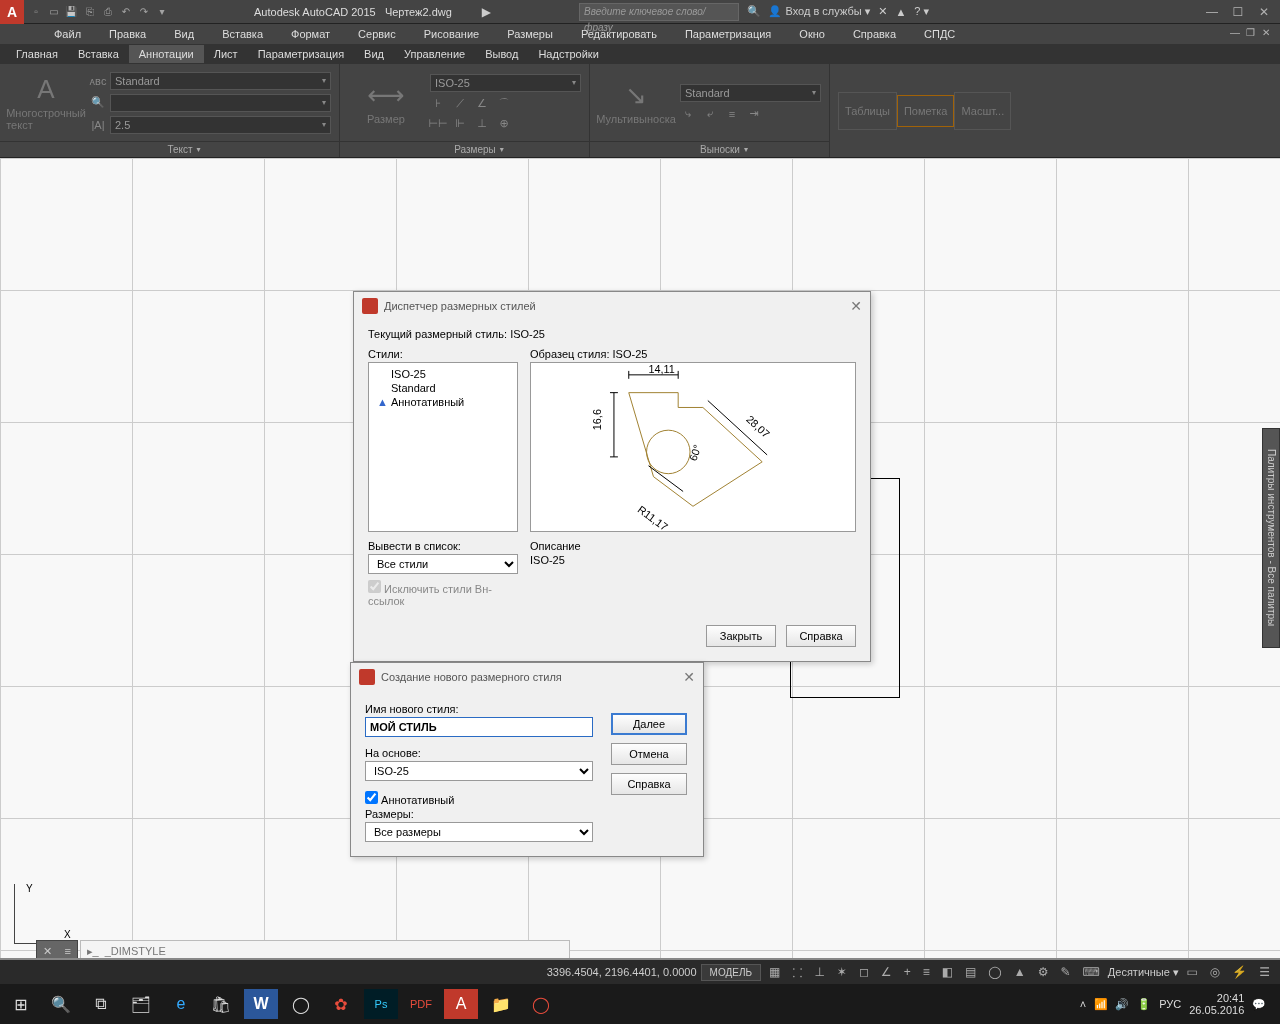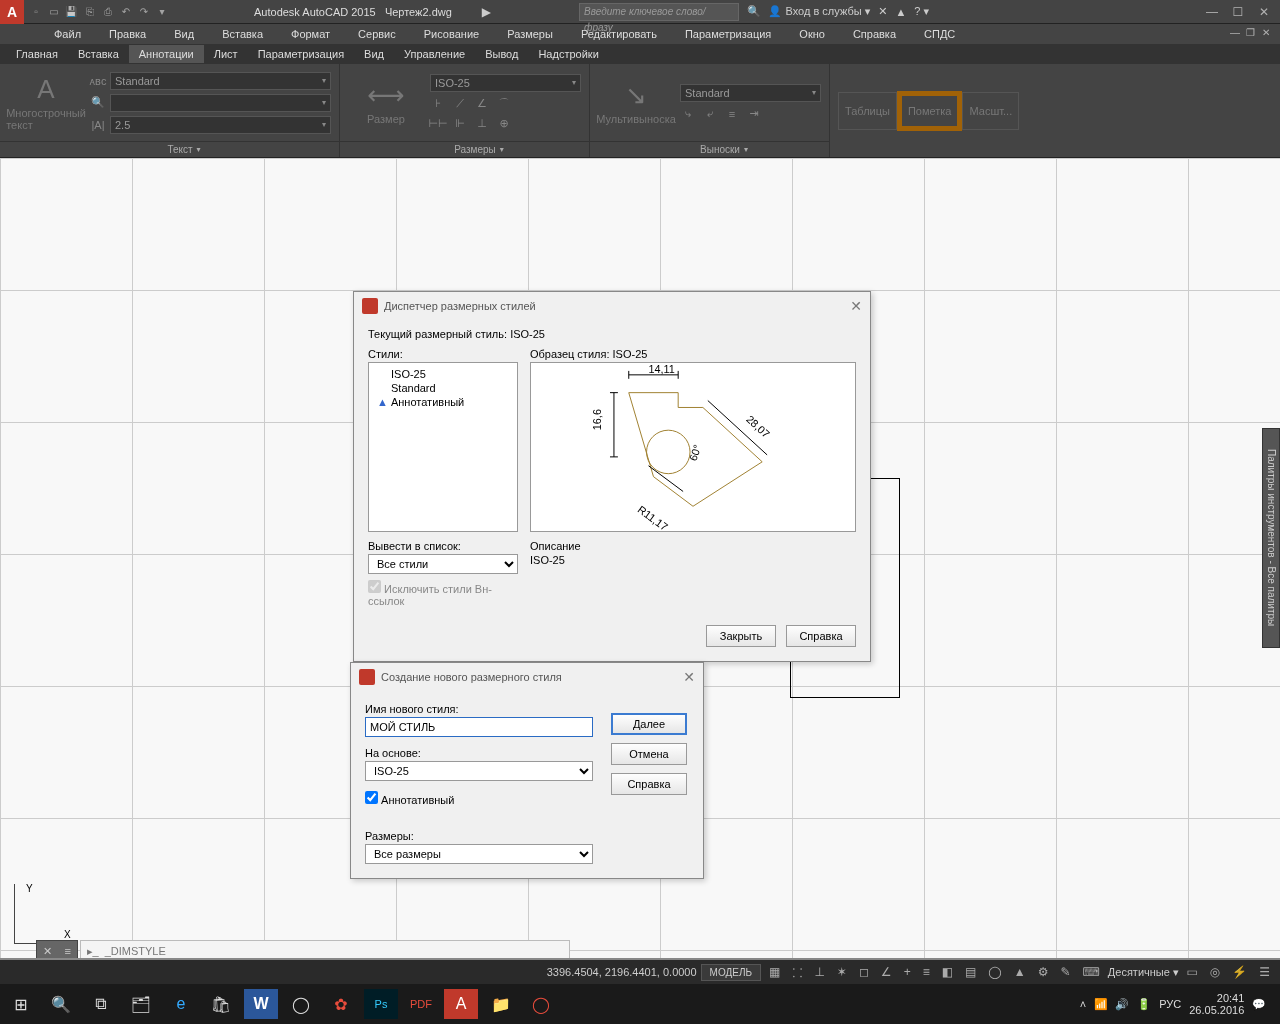--- a/index.html
+++ b/index.html
@@ -225,21 +225,21 @@
           <span class="smico">⇥</span>
         </div>
       </div>
     </div>
     <div class="lbl">Выноски</div>
   </div>
 
   <div class="panel" style="border:none">
     <div class="body" style="gap:0">
       <div style="border:1px solid #555;padding:12px 6px;color:#777">Таблицы</div>
-      <div style="border:5px solid #a16207;padding:9px 6px;color:#777">Пометка</div>
+      <div style="border:1px solid #a16207;padding:9px 6px;color:#777">Пометка</div>
       <div style="border:1px solid #555;padding:12px 6px;color:#777">Масшт...</div>
     </div>
   </div>
 </div>
 
 <div class="canvas">
   <div class="grid"></div>
   <div class="drawing">
     <div class="box"></div>
       <div class="line"></div>
@@ -308,25 +308,25 @@
 
 <div class="dlg" style="left:350px; top:662px; width:354px">
   <div class="dtit">
     <span class="dlogo"></span>
     <span>Создание нового размерного стиля</span>
     <span class="x">✕</span>
   </div>
   <div class="dbody" style="display:flex;gap:18px">
     <div style="flex:1">
       <label>Имя нового стиля:</label>
-      <input type="text" style="width: 100%; border: 1px solid rgb(42, 107, 196);" value="МОЙ СТИЛЬ">
+      <input type="text" style="width: 100%; border: 1px solid rgb(42, 107, 196); font-weight: bold;" value="МОЙ СТИЛЬ">
       <label style="margin-top:10px">На основе:</label>
       <select style="width:100%"><option>ISO-25</option></select>
       <label style="margin-top:10px"><input type="checkbox" checked="" style=""> <span>Аннотативный</span></label>
-      <label style="margin-top:24px">Размеры:</label>
+      <label style="margin-top:2px">Размеры:</label>
       <select style="width:100%"><option>Все размеры</option></select>
     </div>
     <div style="display:flex;flex-direction:column;gap:8px;width:78px;padding-top:14px">
       <button class="dbtn pri" style="width:76px">Далее</button>
       <button class="dbtn" style="width:76px">Отмена</button>
       <button class="dbtn" style="width:76px">Справка</button>
     </div>
   </div>
 </div>
 

